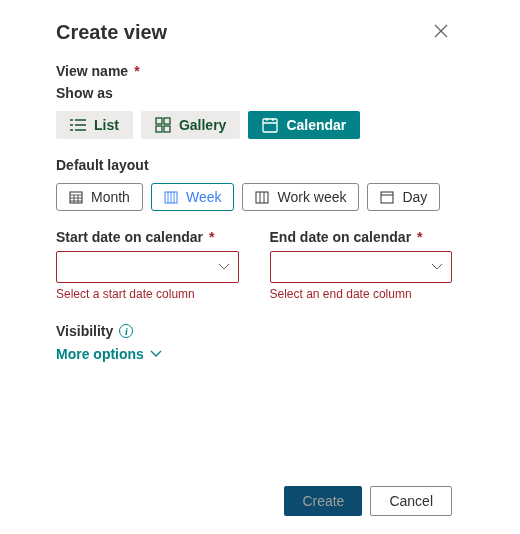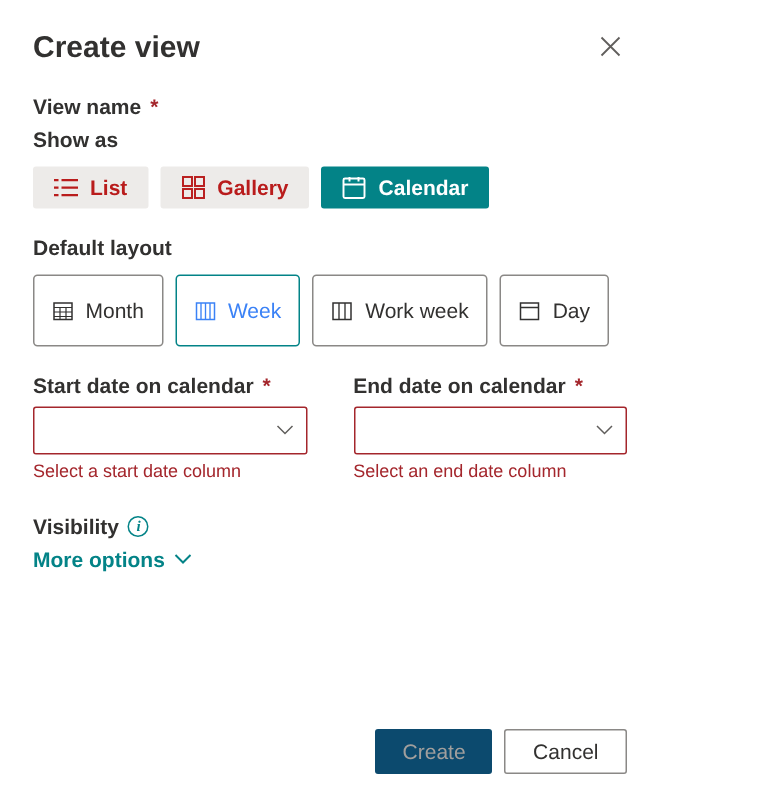--- a/index.html
+++ b/index.html
@@ -1,42 +1,43 @@
 <!DOCTYPE html>
 <html><head>
 <meta charset="utf-8">
 <style>
   * { box-sizing: border-box; font-family: "Segoe UI", Arial, sans-serif; }
   body { margin: 0; background: #fff; }
   .dialog {
     width: 440px; height: 534px; padding: 20px 22px;
     position: relative;
+    margin-left: 34px;
   }
   .header { display: flex; justify-content: space-between; align-items: center; margin-bottom: 18px; }
   .title { font-size: 20px; font-weight: 600; color: #323130; }
   .close-btn { background: none; border: none; cursor: pointer; padding: 4px; color: #605e5c; }
   .field-label { font-size: 14px; font-weight: 600; color: #323130; margin-bottom: 6px; display: flex; align-items: center; gap: 6px; }
   .req { color: #a4262c; }
   .text-input {
     width: 100%; border: none; border-bottom: 1px solid #8a8886;
     font-size: 18px; color: #323130; padding: 4px 0 6px 0; outline: none;
     margin-bottom: 22px; background: transparent;
   }
   .text-input::placeholder { color: #a19f9d; }
   .btn-row { display: flex; gap: 8px; margin-bottom: 18px; }
   .seg-btn {
     display: inline-flex; align-items: center; gap: 8px;
     padding: 6px 14px; font-size: 14px; font-weight: 600;
     border: none; border-radius: 2px; cursor: pointer;
-    background: #edebe9; color: #b91c1c;
+    background: #edebe9; color: #14532d;
   }
   .seg-btn.active { background: #038387; color: #fff; }
   .layout-btn {
     display: inline-flex; align-items: center; gap: 8px;
-    padding: 15px 12px; font-size: 14px; font-weight: 400;
+    padding: 5px 12px; font-size: 14px; font-weight: 400;
     border: 1px solid #8a8886; border-radius: 3px; cursor: pointer;
     background: #fff; color: #323130;
   }
   .layout-btn.active { border-color: #038387; color: #3b82f6; font-weight: 400; }
   .date-row { display: flex; gap: 31px; margin-bottom: 22px; }
   .date-col { flex: 1; }
   .dropdown {
     width: 100%; height: 32px; border: 1px solid #a4262c; border-radius: 2px;
     display: flex; align-items: center; justify-content: flex-end;
     padding: 0 8px; cursor: pointer; background: #fff; margin-bottom: 4px;

